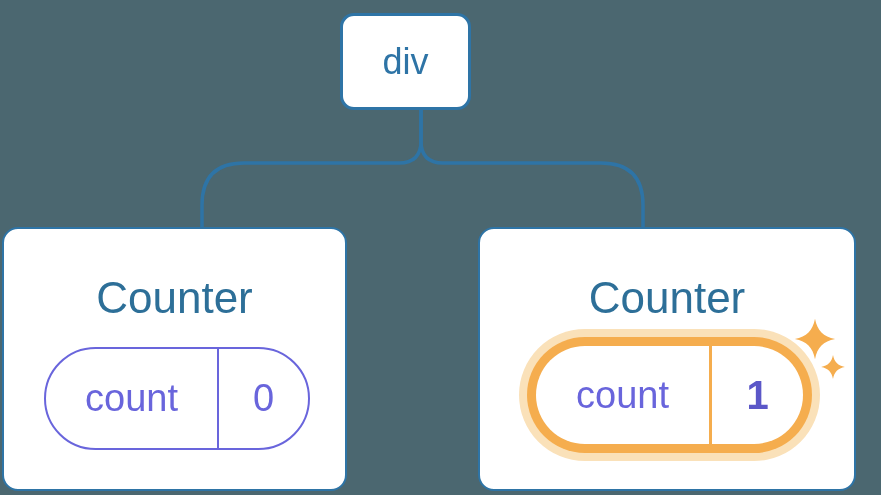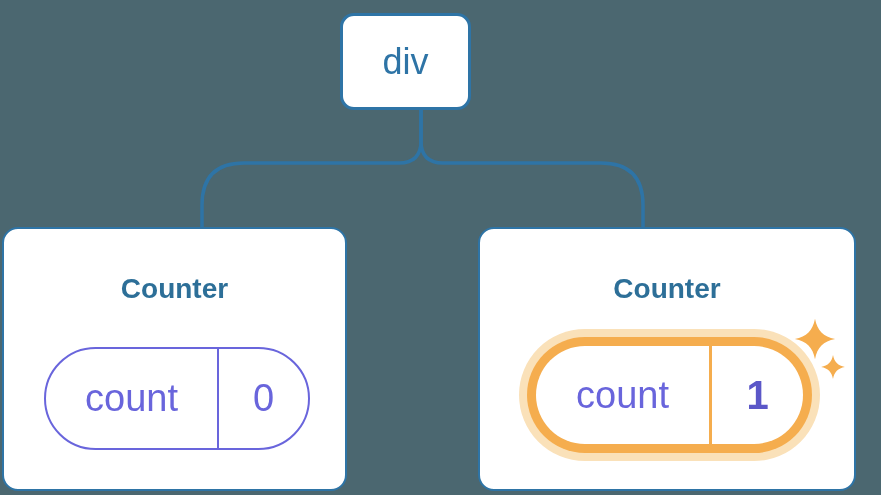--- a/index.html
+++ b/index.html
@@ -46,22 +46,22 @@
     border-radius: 16px;
     box-sizing: border-box;
   }
   .card-left  { left: 2px;   width: 345px; }
   .card-right { left: 478px; width: 378px; }
   .card-title {
     position: absolute;
     top: 44px; left: 0;
     width: 100%;
     text-align: center;
-    font-size: 28px;
-    font-weight: 700;
+    font-size: 44px;
+    font-weight: 400;
     color: var(--title_blue, #2D6F98);
   }
   
   .pill {
     position: absolute;
     left: 40px; top: 118px;
     width: 266px; height: 103px;
     border: 2px solid var(--state_purple, #6965DC);
     border-radius: 999px;
     box-sizing: border-box;

